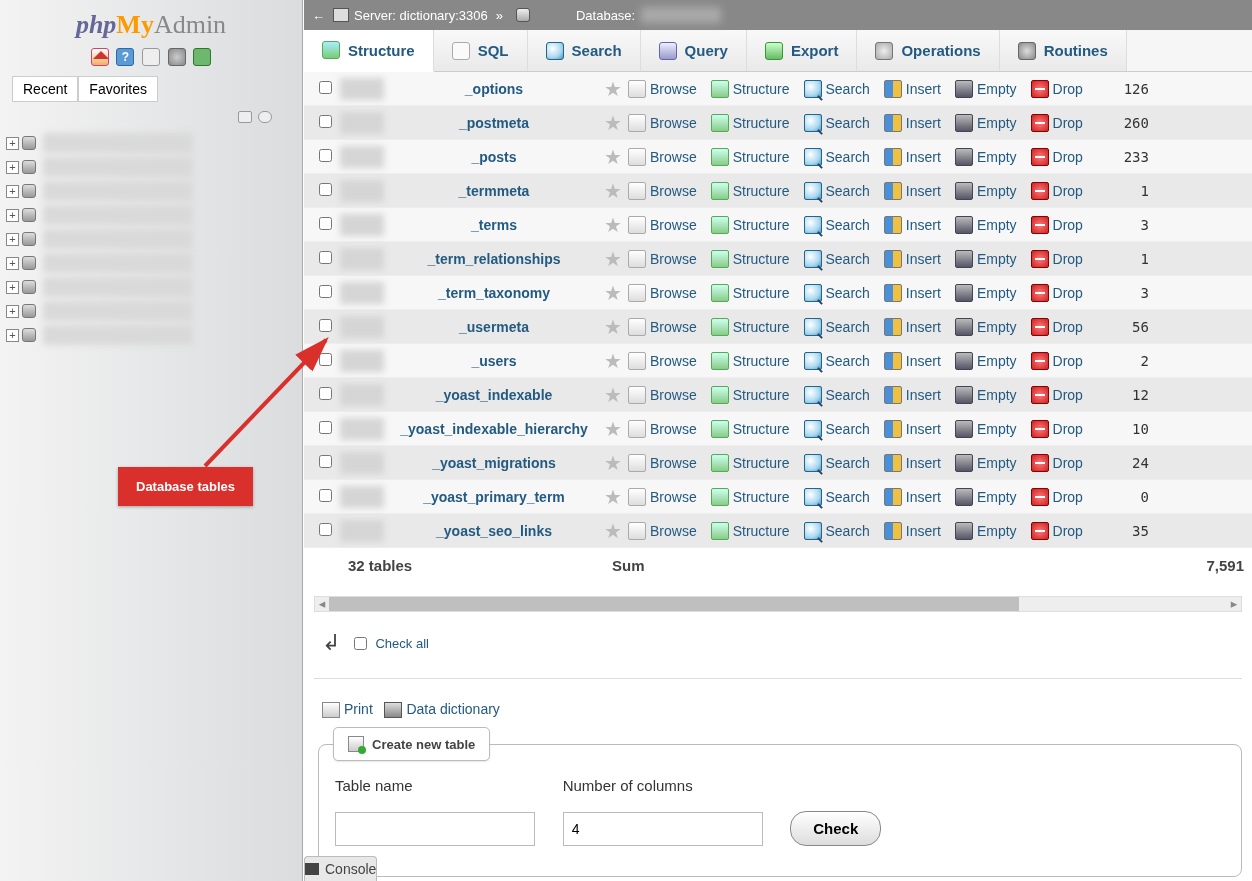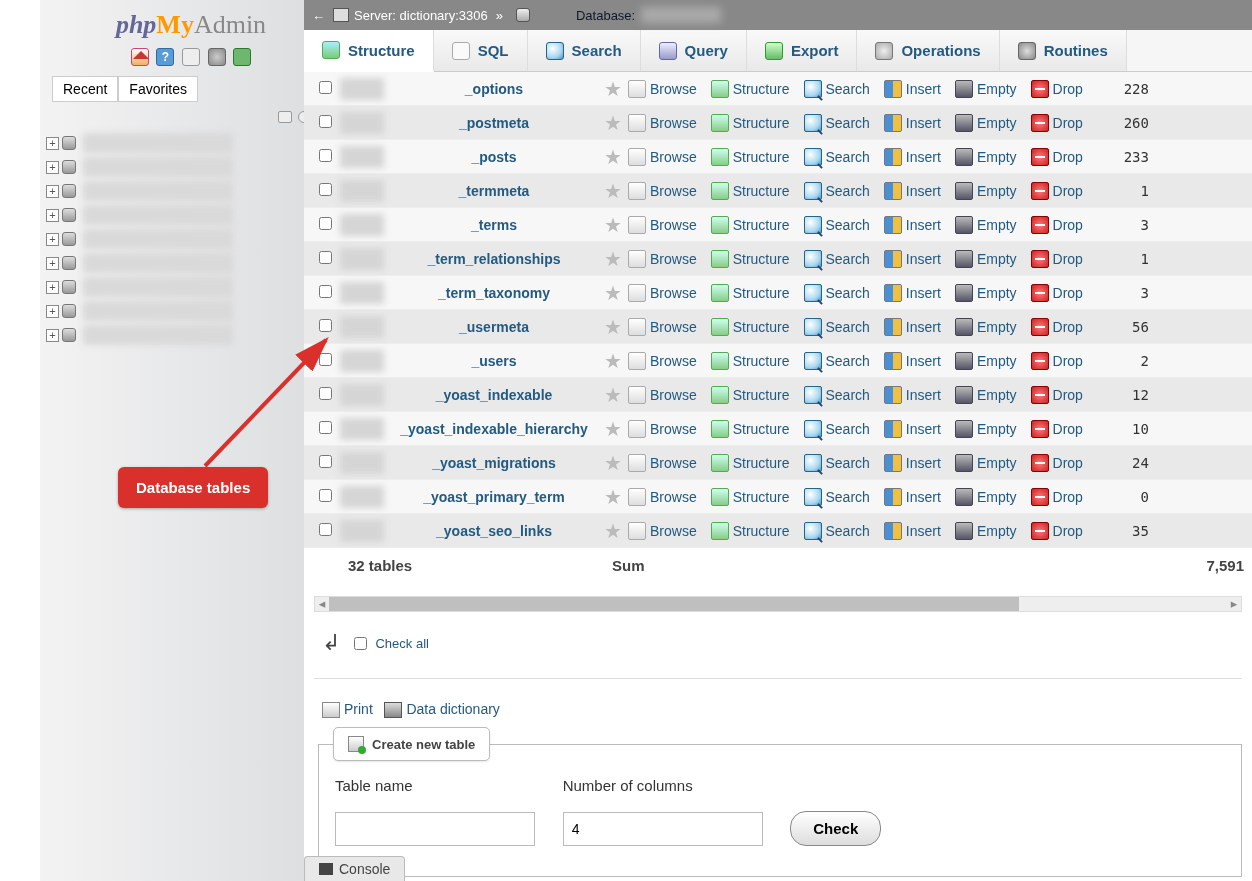--- a/index.html
+++ b/index.html
@@ -1,20 +1,20 @@
 <!DOCTYPE html>
 <html><head>
 <meta charset="utf-8">
 <style>
   * { box-sizing: border-box; margin: 0; padding: 0; }
   body { font-family: sans-serif; font-size: 13px; color: #444; background: #fff; width: 1252px; height: 881px; overflow: hidden; position: relative; }
   a { color: #235a81; text-decoration: none; cursor: pointer; }
 
   
-  #sidebar { position: absolute; left: 0; top: 0; width: 303px; height: 100%; background: linear-gradient(to right,#f3f3f3,#dadcde); border-right: 1px solid #aaa; margin-left: 40px; }
+  #sidebar { position: absolute; left: 0; top: 0; width: 303px; height: 100%; background: linear-gradient(to right,#f3f3f3,#dadcde); border-right: 1px solid #aaa; }
   #logo { text-align: center; padding: 10px 0 4px; font-family: Georgia, serif; font-size: 26px; }
   #logo .php { color: #666699; font-weight: bold; font-style: italic; }
   #logo .my { color: #ff9900; font-weight: bold; }
   #logo .admin { color: #888; }
   #nav-icons { text-align: center; padding: 4px 0 6px; }
   #nav-icons span { display: inline-block; width: 18px; height: 18px; margin: 0 2px; border-radius: 3px; vertical-align: middle; }
   .ic-home { background: linear-gradient(#fff,#f0b060); border:1px solid #c47; border-radius:4px 4px 0 0; position:relative; }
   .ic-home::before{content:"";position:absolute;top:-6px;left:1px;border:8px solid transparent;border-bottom-color:#c33;}
   .ic-help { background:#5a9bd5; color:#fff; font-weight:bold; text-align:center; line-height:16px; border:1px solid #2a6aa5; border-radius:50%; font-size:12px;}
   .ic-sql { background:#eee; border:1px solid #999;}
@@ -93,36 +93,36 @@
 
   hr{margin:22px 10px;border:none;border-top:1px solid #ddd;}
 
   
   #printrow{margin-left:18px;font-size:14px;}
   #printrow .pic{display:inline-block;width:18px;height:16px;vertical-align:middle;margin-right:4px;}
   .pic-print{background:linear-gradient(#fff,#ccc);border:1px solid #888;}
   .pic-dict{background:linear-gradient(#ddd,#888);border:1px solid #555;}
 
   
-  #createfield{margin:26px 10px 0 14px;border:1px solid #bbb;border-radius:0;padding:18px 16px 30px 16px;position:relative;}
+  #createfield{margin:26px 10px 0 14px;border:1px solid #bbb;border-radius:8px;padding:18px 16px 30px 16px;position:relative;}
   #createfield legend{position:absolute;top:-18px;left:14px;background:#fff;border:1px solid #bbb;border-radius:5px;padding:8px 14px;box-shadow:0 1px 2px rgba(0,0,0,.1);display:flex;align-items:center;gap:8px;}
   #createfield legend .lic{width:16px;height:16px;background:linear-gradient(#fff,#ccc);border:1px solid #888;position:relative;}
   #createfield legend .lic::after{content:"";position:absolute;right:-3px;bottom:-3px;width:8px;height:8px;background:#3a3;border-radius:50%;}
   #createfield label{display:block;font-size:15px;color:#333;margin-bottom:18px;}
   #createfield .grp{display:inline-block;vertical-align:top;margin-right:24px;}
   #createfield input[type=text],#createfield input[type=number]{padding:8px;font-size:14px;border:1px solid #bbb;width:200px;}
   #createbtn{background:linear-gradient(#fff,#ddd);border:1px solid #888;border-radius:16px;padding:8px 22px;font-size:15px;font-weight:bold;cursor:pointer;}
 
   
-  #console{position:absolute;left:304px;bottom:0;padding:4px 14px;background:#e8e8e8;border:1px solid #bbb;border-bottom:none;border-radius:4px 4px 0 0;font-size:14px;display:flex;align-items:center;gap:6px;}
+  #console{position:absolute;left:304px;bottom:0;padding:4px 0;background:#e8e8e8;border:1px solid #bbb;border-bottom:none;border-radius:4px 4px 0 0;font-size:14px;display:flex;align-items:center;gap:6px;}
   #console .cic{width:14px;height:12px;background:#444;}
 
   
   #annot-arrow{position:absolute;pointer-events:none;}
-  #annot-label{position:absolute;left:118px;top:467px;background:#d9302c;color:#fff;padding:12px 18px;font-size:15px;font-weight:bold;border-radius:6px;box-shadow:0 1px 3px rgba(0,0,0,.3);}
+  #annot-label{position:absolute;left:118px;top:467px;background:#d9302c;color:#fff;padding:12px 18px;font-size:13px;font-weight:bold;border-radius:0;box-shadow:0 1px 3px rgba(0,0,0,.3);}
 </style>
 </head>
 <body>
 
 <div id="sidebar">
   <div id="logo">
     <span class="php">php</span><span class="my">My</span><span class="admin">Admin</span>
   </div>
   <div id="nav-icons">
     <span class="ic-home"></span>
@@ -187,21 +187,21 @@
     </div>
 </div>
 
 <div id="main">
   <div id="topbar">
     <span class="arrow">←</span>
     <span class="srv-ic"></span>
     <a style="color:#fff;"><span>Server:</span> <span>dictionary:3306</span></a>
     <span class="sep">»</span>
     <span class="db-ic"></span>
-    <a style="color:#0f172a;padding-left:41px;">Database:</a>
+    <a style="color:#ffffff;padding-left:41px;">Database:</a>
     <span class="blurdb"></span>
   </div>
 
   <div id="tabs">
       <div class="tab active">
         <span class="ti ti-struct"></span>
         <span>Structure</span>
       </div>
       <div class="tab">
         <span class="ti ti-sql"></span>
@@ -234,21 +234,21 @@
         <span class="cb"><input type="checkbox" style=""></span>
         <span class="blurpre"></span>
         <a class="tname">_options</a>
         <span class="star">★</span>
         <a class="act"><span class="ai ai-browse"></span>Browse</a>
         <a class="act"><span class="ai ai-struct"></span>Structure</a>
         <a class="act"><span class="ai ai-search"></span>Search</a>
         <a class="act"><span class="ai ai-insert"></span>Insert</a>
         <a class="act"><span class="ai ai-empty"></span>Empty</a>
         <a class="act"><span class="ai ai-drop"></span>Drop</a>
-        <span class="rows">228</span>
+        <span class="rows">126</span>
       </div>
       <div class="row even">
         <span class="cb"><input type="checkbox" style=""></span>
         <span class="blurpre"></span>
         <a class="tname">_postmeta</a>
         <span class="star">★</span>
         <a class="act"><span class="ai ai-browse"></span>Browse</a>
         <a class="act"><span class="ai ai-struct"></span>Structure</a>
         <a class="act"><span class="ai ai-search"></span>Search</a>
         <a class="act"><span class="ai ai-insert"></span>Insert</a>

